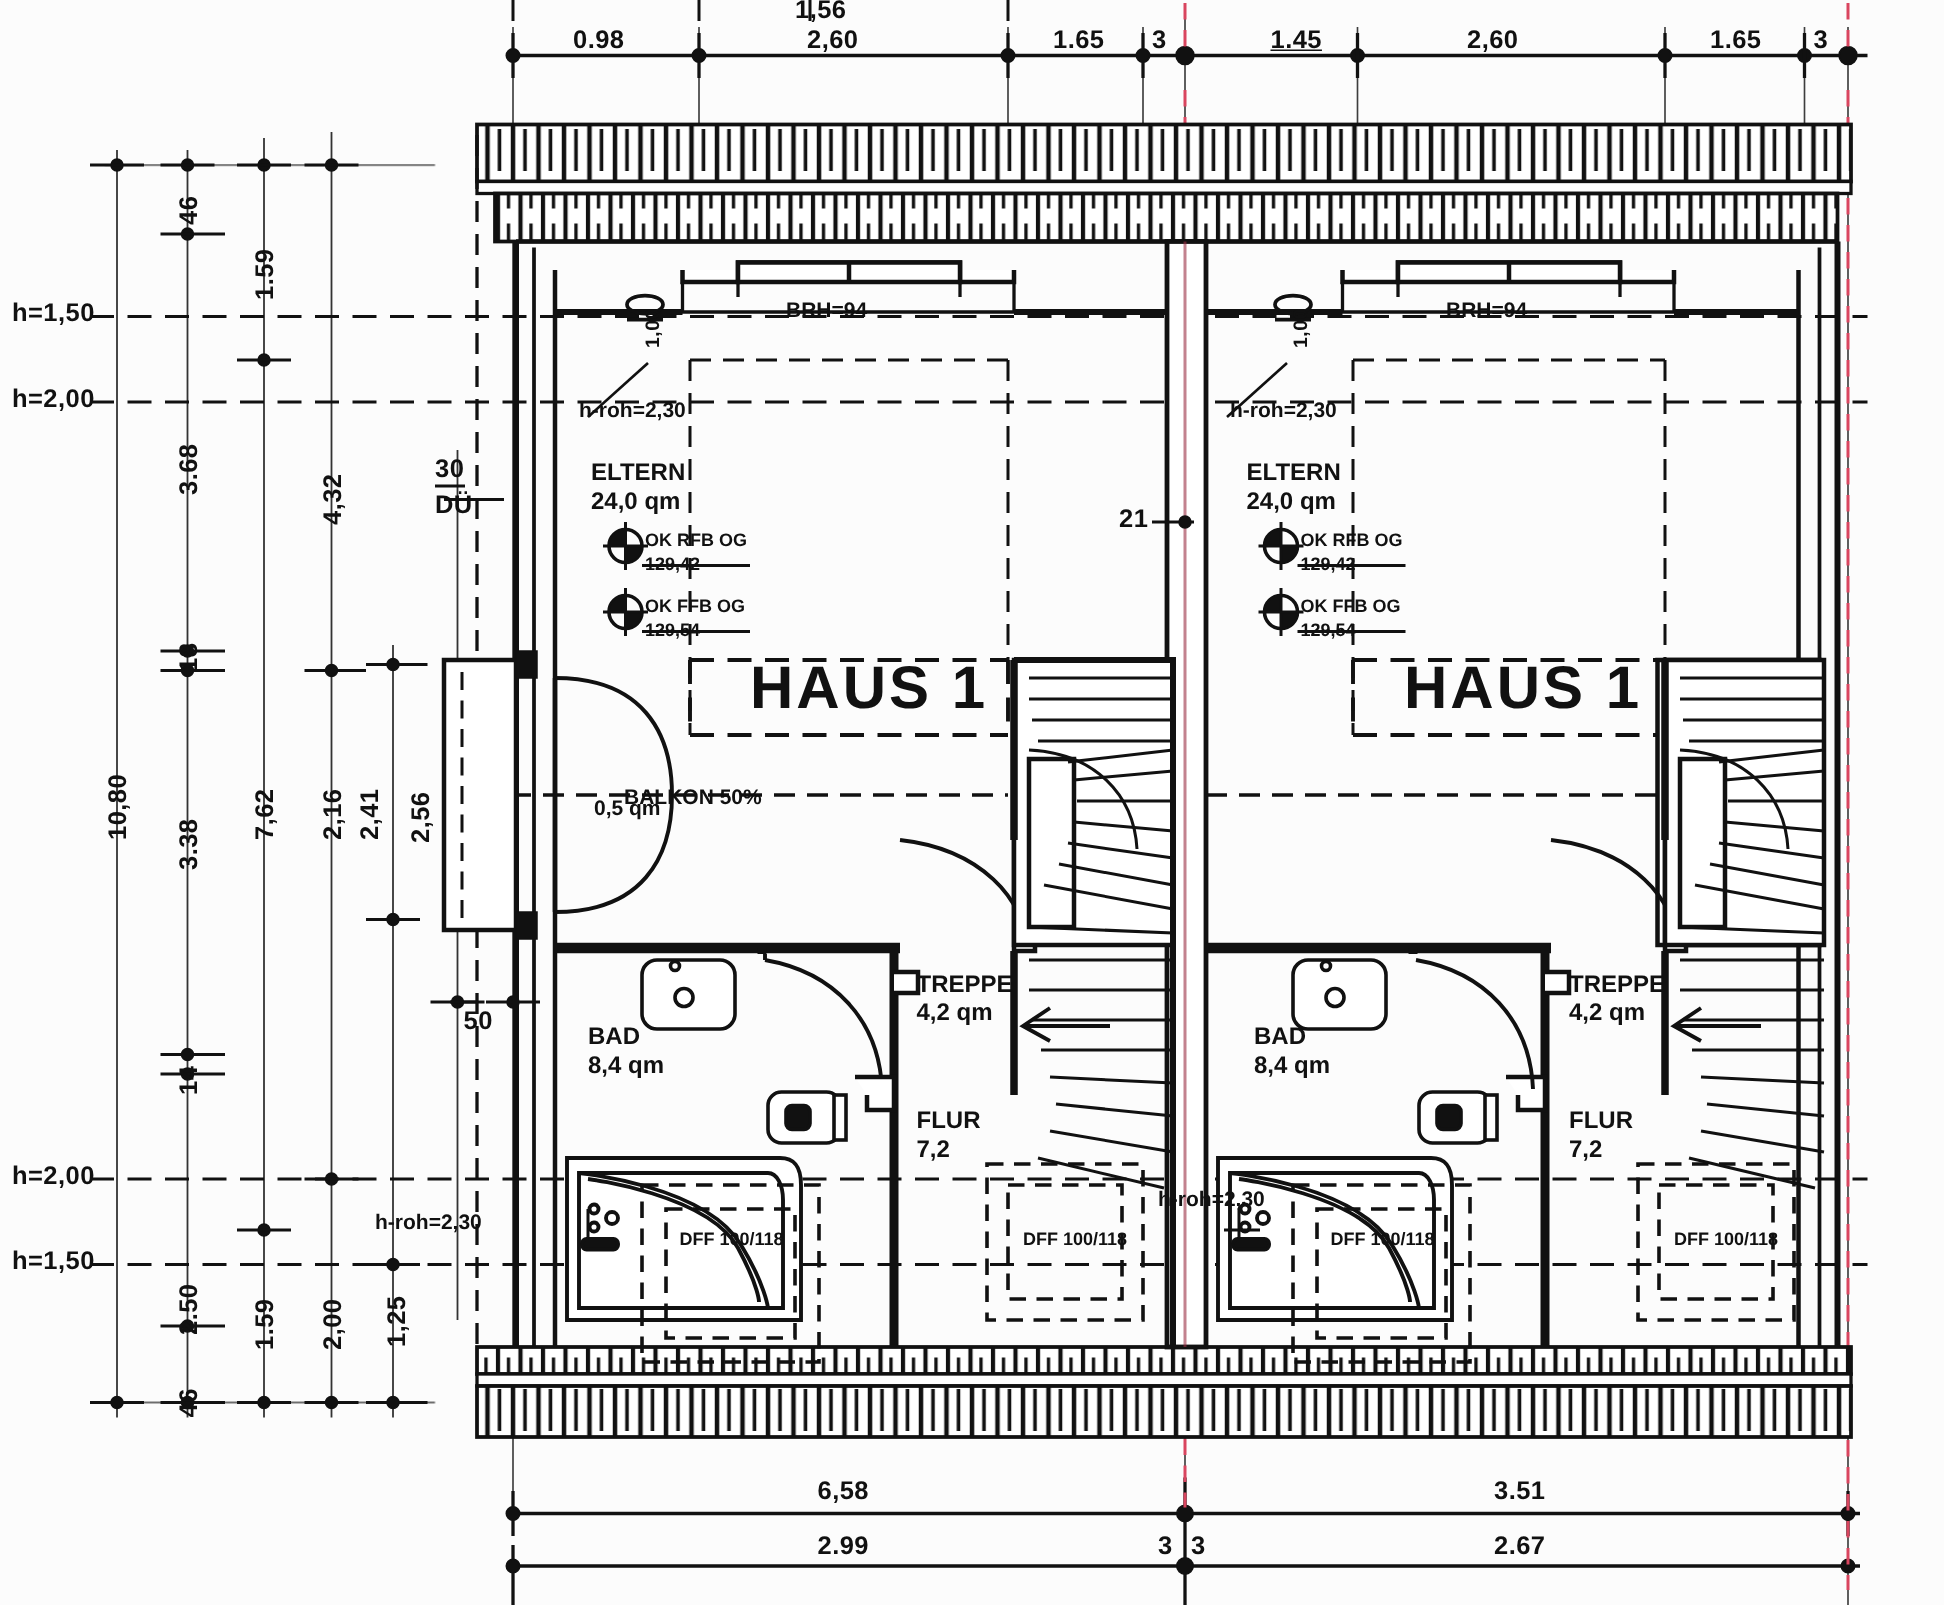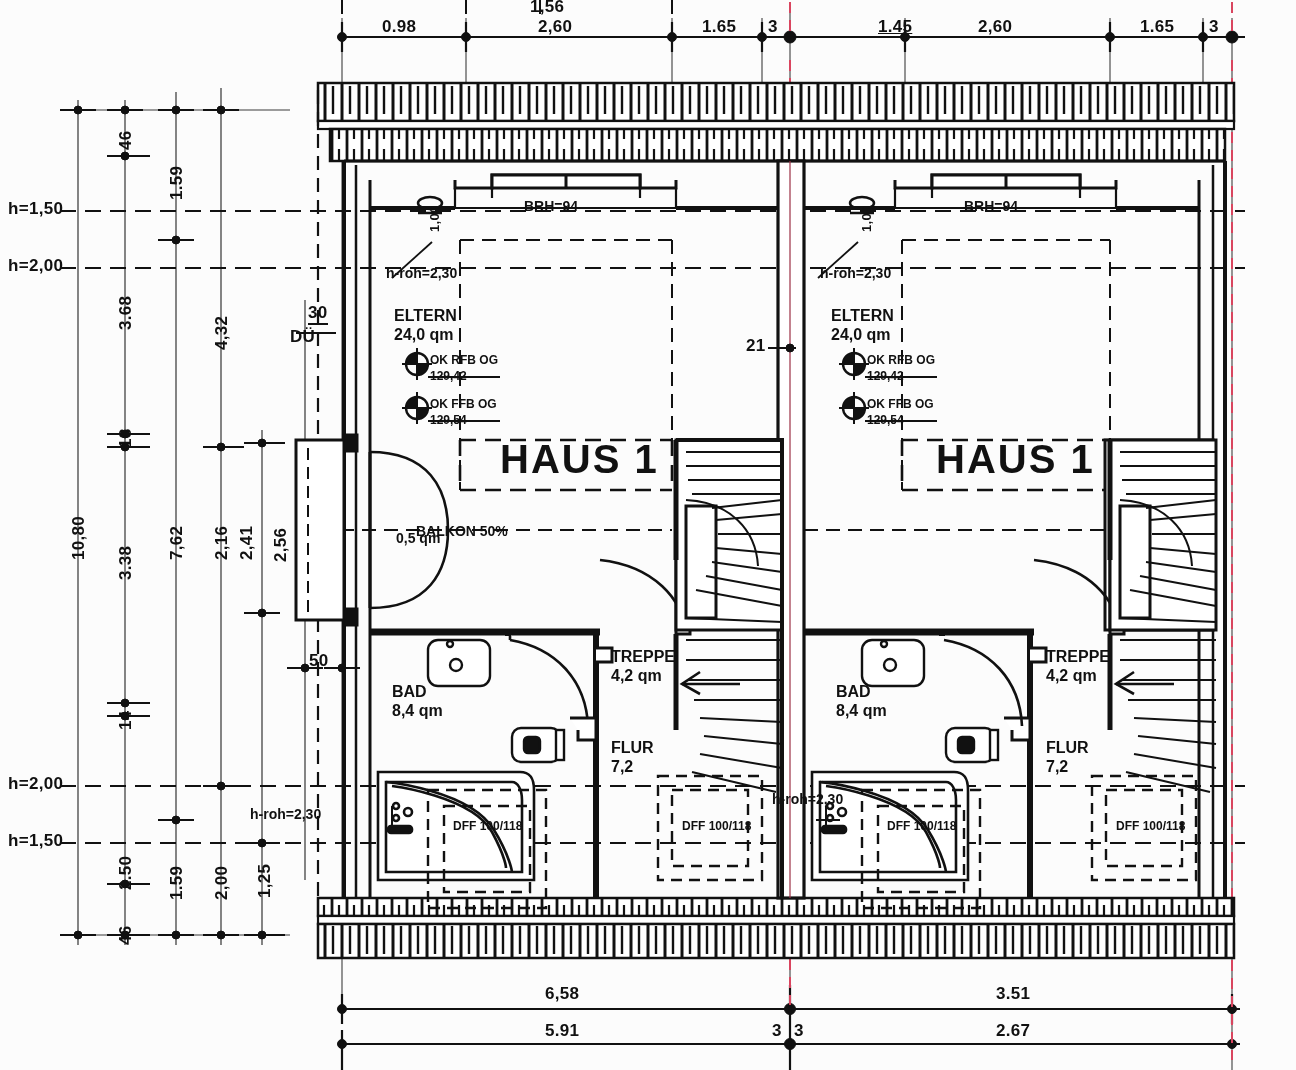--- a/index.html
+++ b/index.html
@@ -534,28 +534,28 @@
     </g>
 
   </g>
 </svg>
 
 <div class="lbl dim" style="left:530px;top:-2px;">1,56</div>
 <div class="lbl dim" style="left:382px;top:18px;">0.98</div>
 <div class="lbl dim" style="left:538px;top:18px;">2,60</div>
 <div class="lbl dim" style="left:702px;top:18px;">1.65</div>
 <div class="lbl dim" style="left:768px;top:18px;">3</div>
-<div class="lbl dim" style="left:878px;top:18px;text-decoration:underline;">1.45</div>
+<div class="lbl dim" style="left:847px;top:18px;text-decoration:underline;">1.45</div>
 <div class="lbl dim" style="left:978px;top:18px;">2,60</div>
 <div class="lbl dim" style="left:1140px;top:18px;">1.65</div>
 <div class="lbl dim" style="left:1209px;top:18px;">3</div>
 
 <div class="lbl dim" style="left:545px;top:985px;">6,58</div>
 <div class="lbl dim" style="left:996px;top:985px;">3.51</div>
-<div class="lbl dim" style="left:545px;top:1022px;">5.91</div>
+<div class="lbl dim" style="left:545px;top:1022px;">2.99</div>
 <div class="lbl dim" style="left:772px;top:1022px;">3</div>
 <div class="lbl dim" style="left:794px;top:1022px;">3</div>
 <div class="lbl dim" style="left:996px;top:1022px;">2.67</div>
 
 <div class="lbl dim vert" style="left:70px;top:560px;transform:rotate(-90deg);">10,80</div>
 
 <div class="lbl dim vert" style="left:117px;top:150px;transform:rotate(-90deg);">46</div>
 <div class="lbl dim vert" style="left:168px;top:200px;transform:rotate(-90deg);">1.59</div>
 <div class="lbl dim vert" style="left:117px;top:330px;transform:rotate(-90deg);">3.68</div>
 <div class="lbl dim vert" style="left:117px;top:448px;transform:rotate(-90deg);">18</div>
@@ -574,24 +574,24 @@
 <div class="lbl dim vert" style="left:238px;top:560px;transform:rotate(-90deg);">2,41</div>
 <div class="lbl dim vert" style="left:256px;top:898px;transform:rotate(-90deg);">1,25</div>
 
 <div class="lbl dim vert" style="left:272px;top:562px;transform:rotate(-90deg);">2,56</div>
 
 <div class="lbl dim" style="left:8px;top:200px;">h=1,50</div>
 <div class="lbl dim" style="left:8px;top:257px;">h=2,00</div>
 <div class="lbl dim" style="left:8px;top:775px;">h=2,00</div>
 <div class="lbl dim" style="left:8px;top:832px;">h=1,50</div>
 
-<div class="lbl dim" style="left:308px;top:304px;border-bottom:2px solid #111;padding-bottom:1px;">30</div>
+<div class="lbl dim" style="left:290px;top:304px;border-bottom:2px solid #111;padding-bottom:1px;">30</div>
 <div class="lbl dim" style="left:290px;top:328px;">DÜ</div>
 <div class="lbl dim" style="left:746px;top:337px;">21</div>
-<div class="lbl dim" style="left:309px;top:652px;">50</div>
+<div class="lbl dim" style="left:309px;top:672px;">50</div>
 
 <div class="lbl roomsm" style="left:524px;top:199px;">BRH=94</div>
 <div class="lbl dim vert" style="left:428px;top:232px;transform:rotate(-90deg);font-size:13px;">1,00</div>
 <div class="lbl roomsm" style="left:386px;top:266px;">h-roh=2,30</div>
 <div class="lbl room" style="left:394px;top:308px;">ELTERN</div>
 <div class="lbl room" style="left:394px;top:327px;">24,0 qm</div>
 <div class="lbl tiny" style="left:430px;top:354px;">OK RFB OG</div>
 <div class="lbl tiny" style="left:430px;top:370px;">129,42</div>
 <div class="lbl tiny" style="left:430px;top:398px;">OK FFB OG</div>
 <div class="lbl tiny" style="left:430px;top:414px;">129,54</div>

